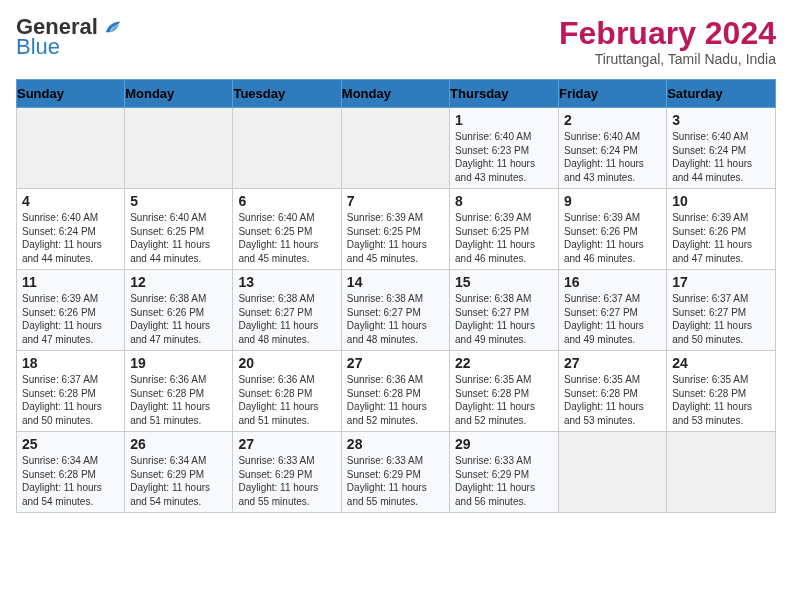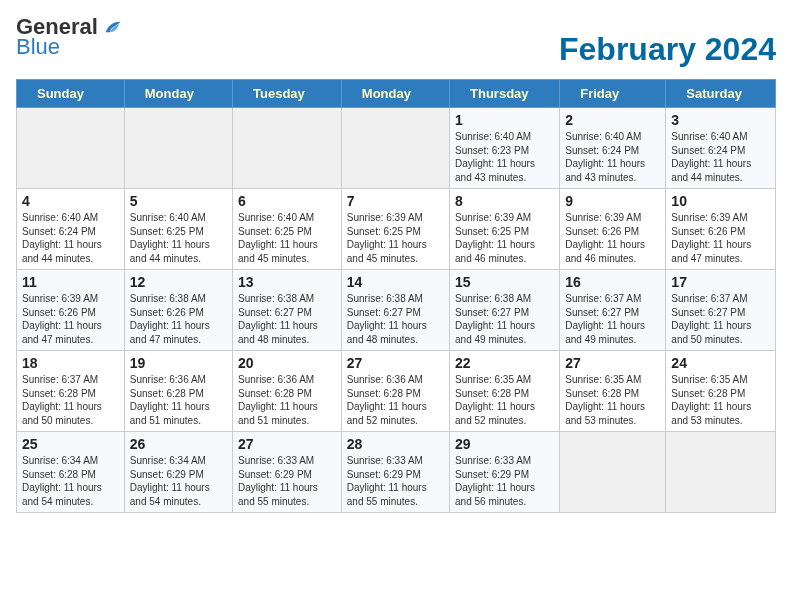--- a/index.html
+++ b/index.html
@@ -34,37 +34,36 @@
       width: 22px;
       height: 22px;
       margin-left: 2px;
     }
     .title-area {
       text-align: right;
     }
     .month-title {
       font-size: 32px;
       font-weight: bold;
-      color: #0369a1;
+      color: #be185d;
       line-height: 1.1;
-      margin-top: 16px;
     }
     .location {
       font-size: 14px;
       color: #555;
     }
     .calendar {
       width: 100%;
       border-collapse: collapse;
     }
     .calendar th {
       background-color: #2e7bbd;
-      color: #fef9c3;
+      color: #000000;
       text-align: left;
-      padding: 6px 20px;
+      padding: 6px 0;
       font-size: 13px;
       border: 1px solid #5a9fd4;
     }
     .calendar td {
       vertical-align: top;
       border: 1px solid #ccc;
       padding: 4px 5px;
       width: 113px;
       min-height: 80px;
       font-size: 10.5px;
@@ -101,20 +100,21 @@
       <span class="logo-general">General</span>
       <svg class="logo-bird" viewBox="0 0 30 30" xmlns="http://www.w3.org/2000/svg">
         <path d="M8,22 C8,22 10,14 18,10 C22,8 28,8 28,8 C28,8 24,12 20,14 C16,16 14,18 14,22 Z" fill="#2e7bbd"></path>
         <path d="M14,22 C14,22 16,16 22,13 C25,11.5 28,8 28,8 C28,8 26,10 25,13 C24,16 22,19 18,21 Z" fill="#5aabdb"></path>
       </svg>
     </div>
     <div style="font-size:22px; font-weight:normal; color:#2e7bbd; margin-top:-4px;">Blue</div>
   </div>
   <div class="title-area">
     <div class="month-title">February 2024</div>
+    <div class="location">Tiruttangal, Tamil Nadu, India</div>
   </div>
 </div>
 
 <table class="calendar">
   <thead>
     <tr>
     <th>Sunday</th>
         <th>Monday</th>
         <th>Tuesday</th>
         <th>Monday</th>

